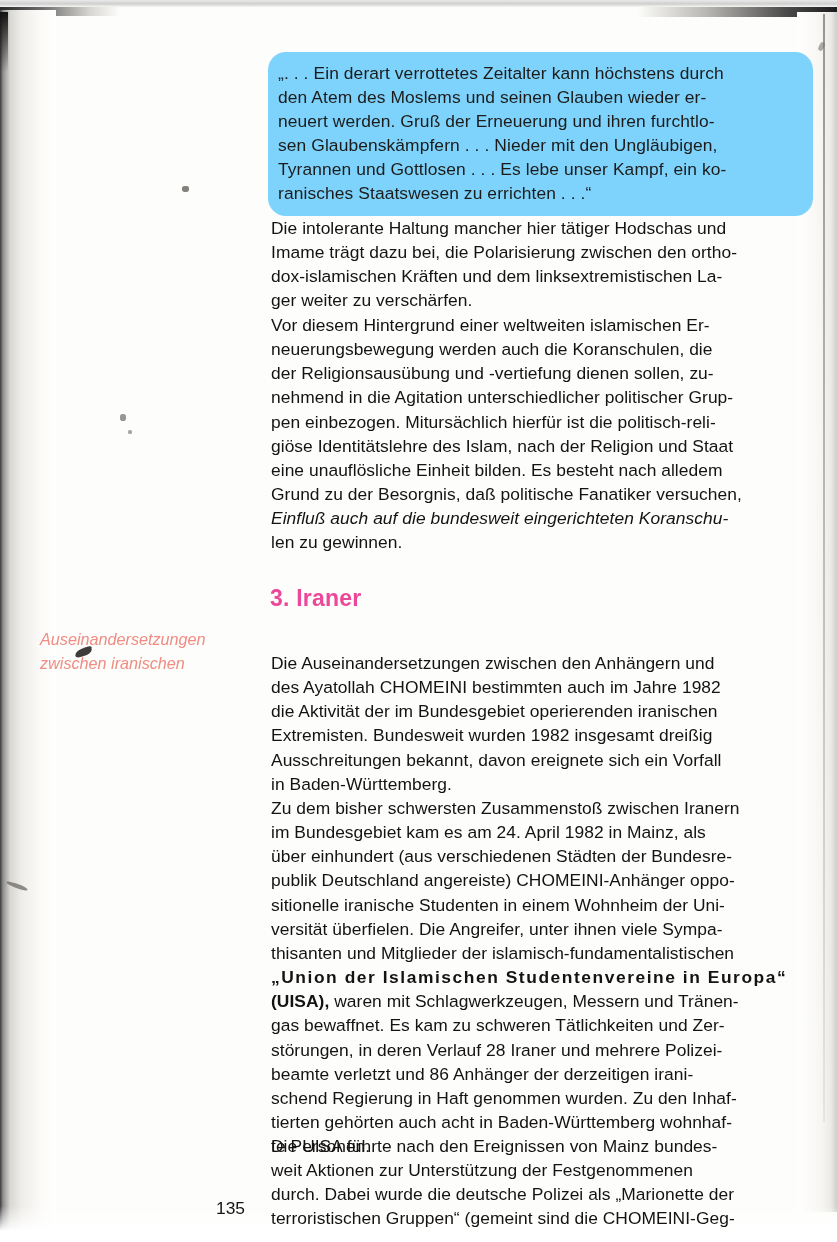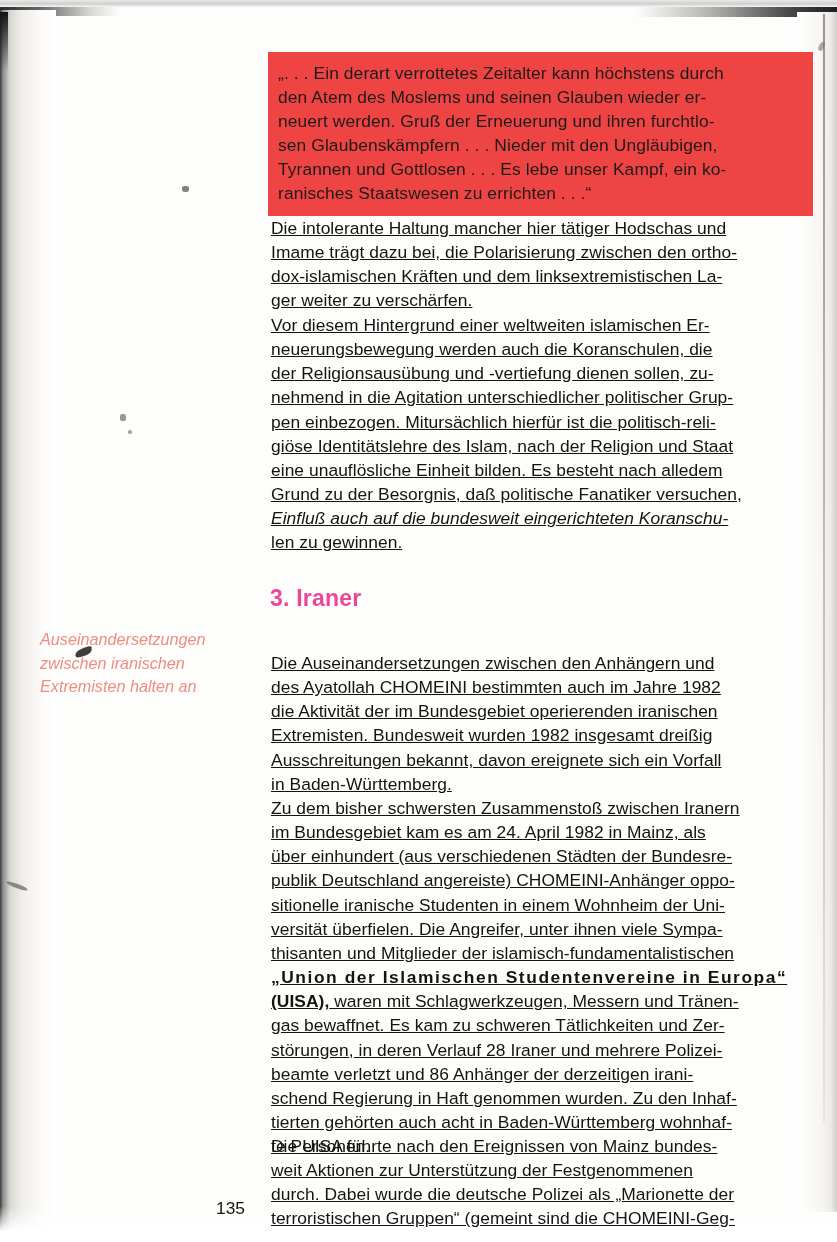--- a/index.html
+++ b/index.html
@@ -78,37 +78,37 @@
     inset: 0;
   }
 
   .quote-box {
     position: absolute;
     left: 268px;
     top: 52px;
     width: 545px;
     padding: 9px 4px 10px 10px;
     box-sizing: border-box;
-    background: #ef4444;
+    background: #7dd3fc;
     color: #1d1b1a;
     font-size: 17.4px;
     line-height: 24.1px;
     letter-spacing: .1px;
+    border-radius: 18px;
   }
   .quote-box .ln { white-space: pre; display: block; }
 
   .body-col {
     position: absolute;
     left: 271px;
     width: 541px;
     color: #141312;
     font-size: 17.4px;
     line-height: 24.15px;
     letter-spacing: .05px;
-    text-decoration: underline;
   }
   .body-col .ln {
     display: block;
     white-space: pre;
   }
   .body-col .ln.it { font-style: italic; }
   .body-col .ln b { font-weight: bold; }
 
   #p1 { top: 216px; }
   #p2 { top: 313px; }
@@ -206,21 +206,20 @@
     <span class="ln">Grund zu der Besorgnis, daß politische Fanatiker versuchen,</span>
     <span class="ln it">Einfluß auch auf die bundesweit eingerichteten Koranschu-</span>
     <span class="ln">len zu gewinnen.</span>
   </div>
 
   <div class="section-head">3. Iraner</div>
 
   <div class="margin-note">
     <span class="ln">Auseinandersetzungen</span>
     <span class="ln">zwischen iranischen</span>
-    <span class="ln">Extremisten halten an</span>
   </div>
   <div class="note-smudge"></div>
 
   <div class="body-col" id="p3">
     <span class="ln">Die Auseinandersetzungen zwischen den Anhängern und</span>
     <span class="ln">des Ayatollah CHOMEINI bestimmten auch im Jahre 1982</span>
     <span class="ln">die Aktivität der im Bundesgebiet operierenden iranischen</span>
     <span class="ln">Extremisten. Bundesweit wurden 1982 insgesamt dreißig</span>
     <span class="ln">Ausschreitungen bekannt, davon ereignete sich ein Vorfall</span>
     <span class="ln">in Baden-Württemberg.</span>

